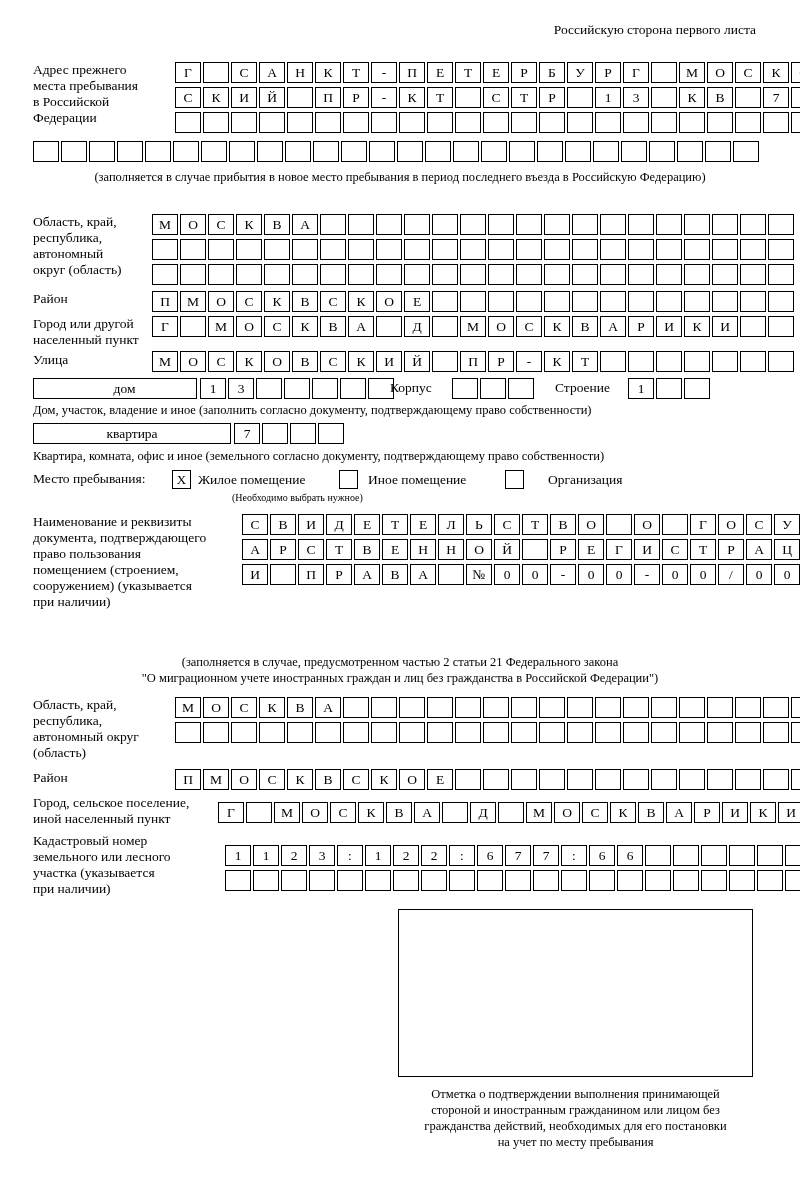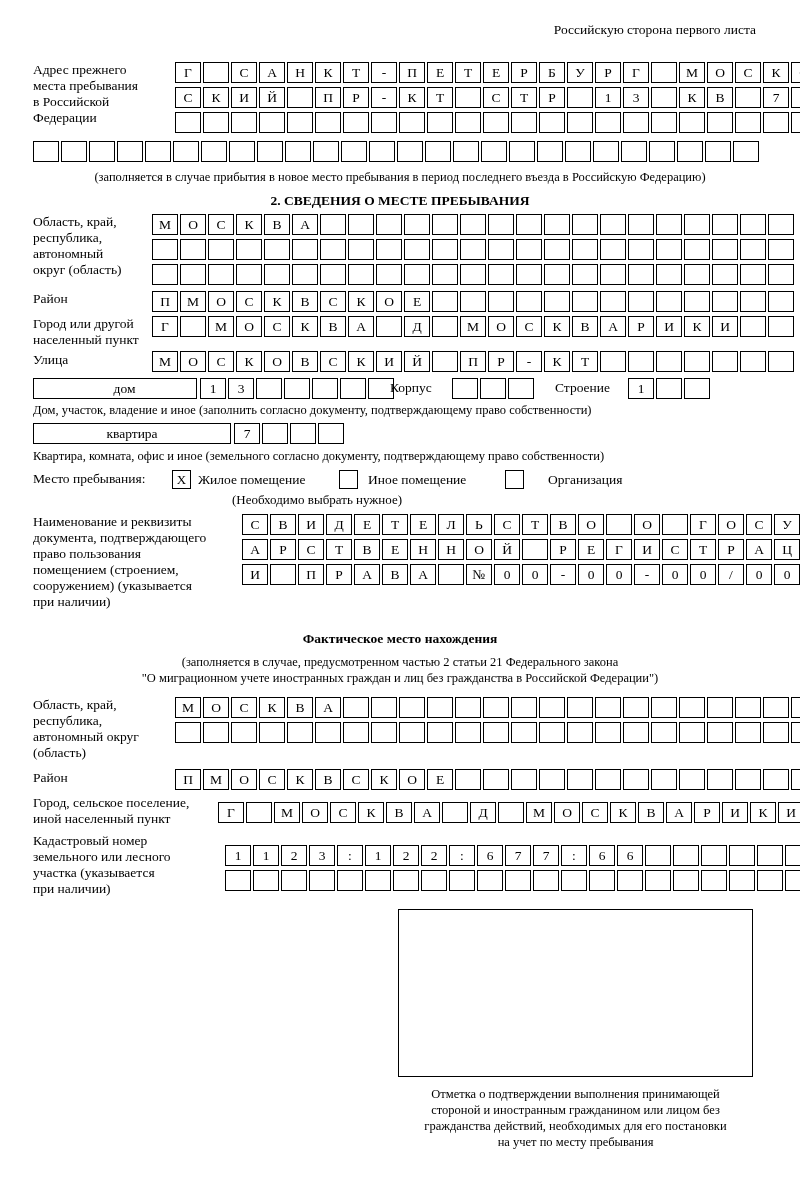--- a/index.html
+++ b/index.html
@@ -213,21 +213,20 @@
       <div class="cell"></div>
       <div class="cell"></div>
       <div class="cell"></div>
       <div class="cell"></div>
       <div class="cell"></div>
       <div class="cell"></div>
     </div>
 
   <div class="center-note" style="top:170px;">(заполняется в случае прибытия в новое место пребывания в период последнего въезда в Российскую Федерацию)</div>
 
-  <div class="section-title" style="top:193px;">2. СВЕДЕНИЯ О МЕСТЕ ПРЕБЫВАНИЯ</div>
 
   <div class="lbl" style="left:33px; top:214px;">Область, край,
 республика,
 автономный
 округ (область)</div>
   <div class="boxrow" id="s2-region-0" style="left:152px; top:214px;">
       <div class="cell">М</div>
       <div class="cell">О</div>
       <div class="cell">С</div>
       <div class="cell">К</div>
@@ -418,21 +417,21 @@
     </div>
   <div class="lbl small" style="left:33px; top:448px;">Квартира, комната, офис и иное (земельного согласно документу, подтверждающему право собственности)</div>
 
   <div class="inline-txt" style="left:33px; top:471px;">Место пребывания:</div>
   <div class="chk" style="position:absolute; left:172px; top:470px;">Х</div>
   <div class="inline-txt" style="left:198px; top:472px;">Жилое помещение</div>
   <div class="chk" style="position:absolute; left:339px; top:470px;"></div>
   <div class="inline-txt" style="left:368px; top:472px;">Иное помещение</div>
   <div class="chk" style="position:absolute; left:505px; top:470px;"></div>
   <div class="inline-txt" style="left:548px; top:472px;">Организация</div>
-  <div class="inline-txt small" style="left:232px; top:492px; font-size:13px;">(Необходимо выбрать нужное)</div>
+  <div class="inline-txt small" style="left:232px; top:492px; font-size:10px;">(Необходимо выбрать нужное)</div>
 
   <div class="lbl" style="left:33px; top:514px;">Наименование и реквизиты
 документа, подтверждающего
 право пользования
 помещением (строением,
 сооружением) (указывается
 при наличии)</div>
   <div class="boxrow" id="s2-doc-0" style="left:242px; top:514px;">
       <div class="cell">С</div>
       <div class="cell">В</div>
@@ -493,21 +492,20 @@
       <div class="cell">0</div>
       <div class="cell">0</div>
       <div class="cell">-</div>
       <div class="cell">0</div>
       <div class="cell">0</div>
       <div class="cell">/</div>
       <div class="cell">0</div>
       <div class="cell">0</div>
     </div>
 
-  <div class="section-title" style="top:631px;">Фактическое место нахождения</div>
   <div class="center-note" style="top:655px;">(заполняется в случае, предусмотренном частью 2 статьи 21 Федерального закона</div>
   <div class="center-note" style="top:671px;">"О миграционном учете иностранных граждан и лиц без гражданства в Российской Федерации")</div>
 
   <div class="lbl" style="left:33px; top:697px;">Область, край,
 республика,
 автономный округ
 (область)</div>
   <div class="boxrow" id="s3-region-0" style="left:175px; top:697px;">
       <div class="cell">М</div>
       <div class="cell">О</div>

